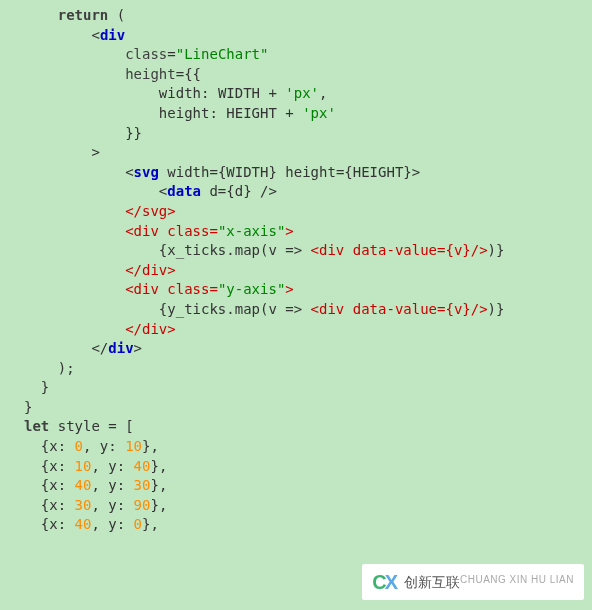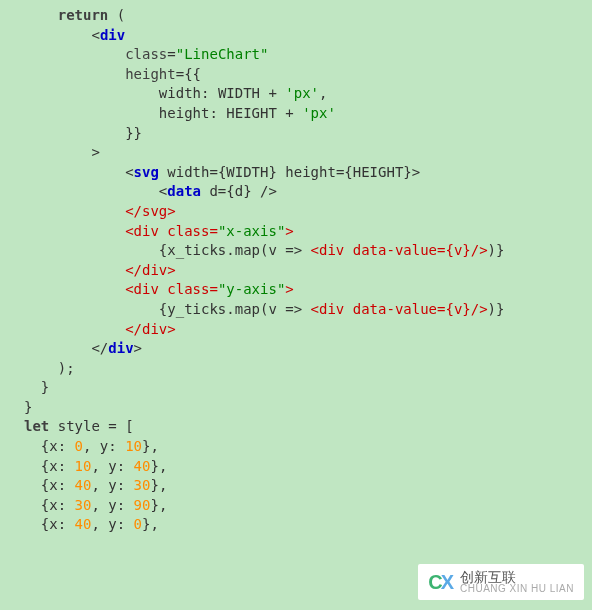--- a/index.html
+++ b/index.html
@@ -37,21 +37,21 @@
     border-radius:2px;
   }
   .watermark .logo{
     font-weight:bold;
     display:flex;align-items:baseline;
   }
   .watermark .c{color:#3cb371;font-size:20px;font-weight:bold}
   .watermark .x{color:#5aa9e6;font-size:20px;font-weight:bold;margin-left:-2px}
   .watermark .cn{color:#555}
   .watermark .en{font-size:10px;color:#aaa;letter-spacing:0.5px}
-  .wmtxt{display:flex;flex-direction:column;line-height:1}
+  .wmtxt{display:flex;flex-direction:row;line-height:1}
 </style>
 </head>
 <body>
 
 <pre class="code"><span>    <span class="kw">return</span><span> (</span></span>
 <span>        <span class="punc">&lt;</span><span class="tag">div</span></span>
 <span>            <span class="attr">class</span><span>=</span><span class="str">"LineChart"</span></span>
 <span>            <span class="attr">height</span><span>=</span><span>{{</span></span>
 <span>                <span>width</span><span>: </span><span>WIDTH</span><span> + </span><span class="str">'px'</span><span>,</span></span>
 <span>                <span>height</span><span>: </span><span>HEIGHT</span><span> + </span><span class="str">'px'</span></span>

